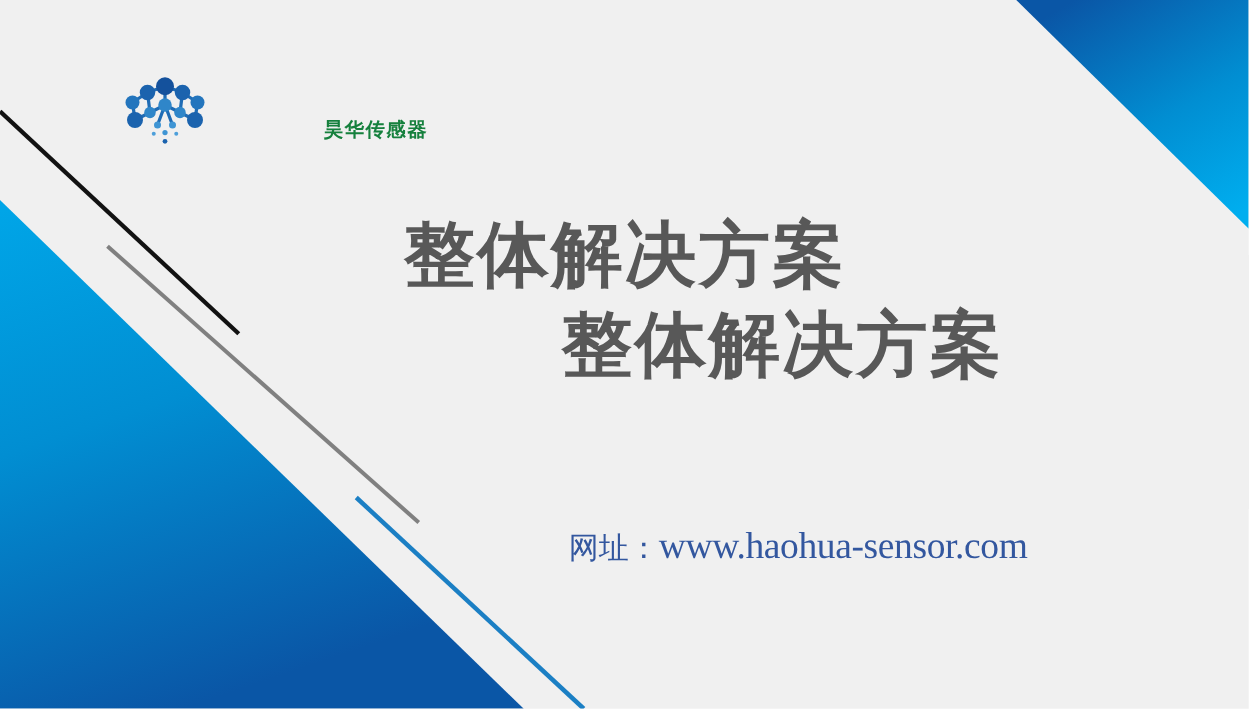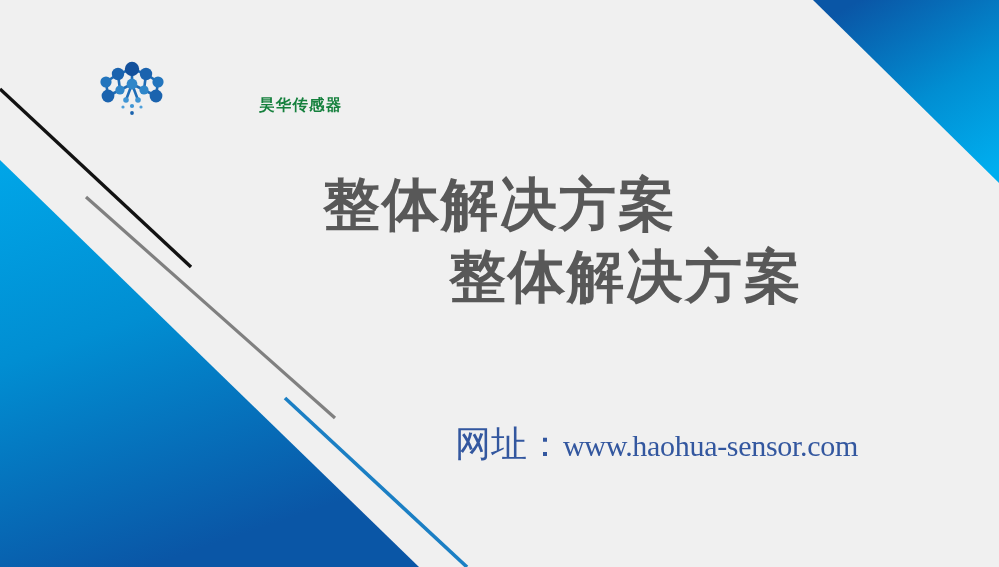--- a/index.html
+++ b/index.html
@@ -92,21 +92,21 @@
   
   .weburl {
     position: absolute;
     left: 455px;
     top: 420px;
     white-space: nowrap;
     color: #33579f;
   }
   .weburl-label {
     font-family: "DejaVu Sans", "Liberation Sans", sans-serif;
-    font-size: 36px;
+    font-size: 24px;
     letter-spacing: 0px;
     vertical-align: baseline;
   }
   .weburl-value {
     font-family: Liberation Serif, serif;
     font-size: 30px;
     letter-spacing: -0.3px;
     vertical-align: baseline;
   }
 </style>

